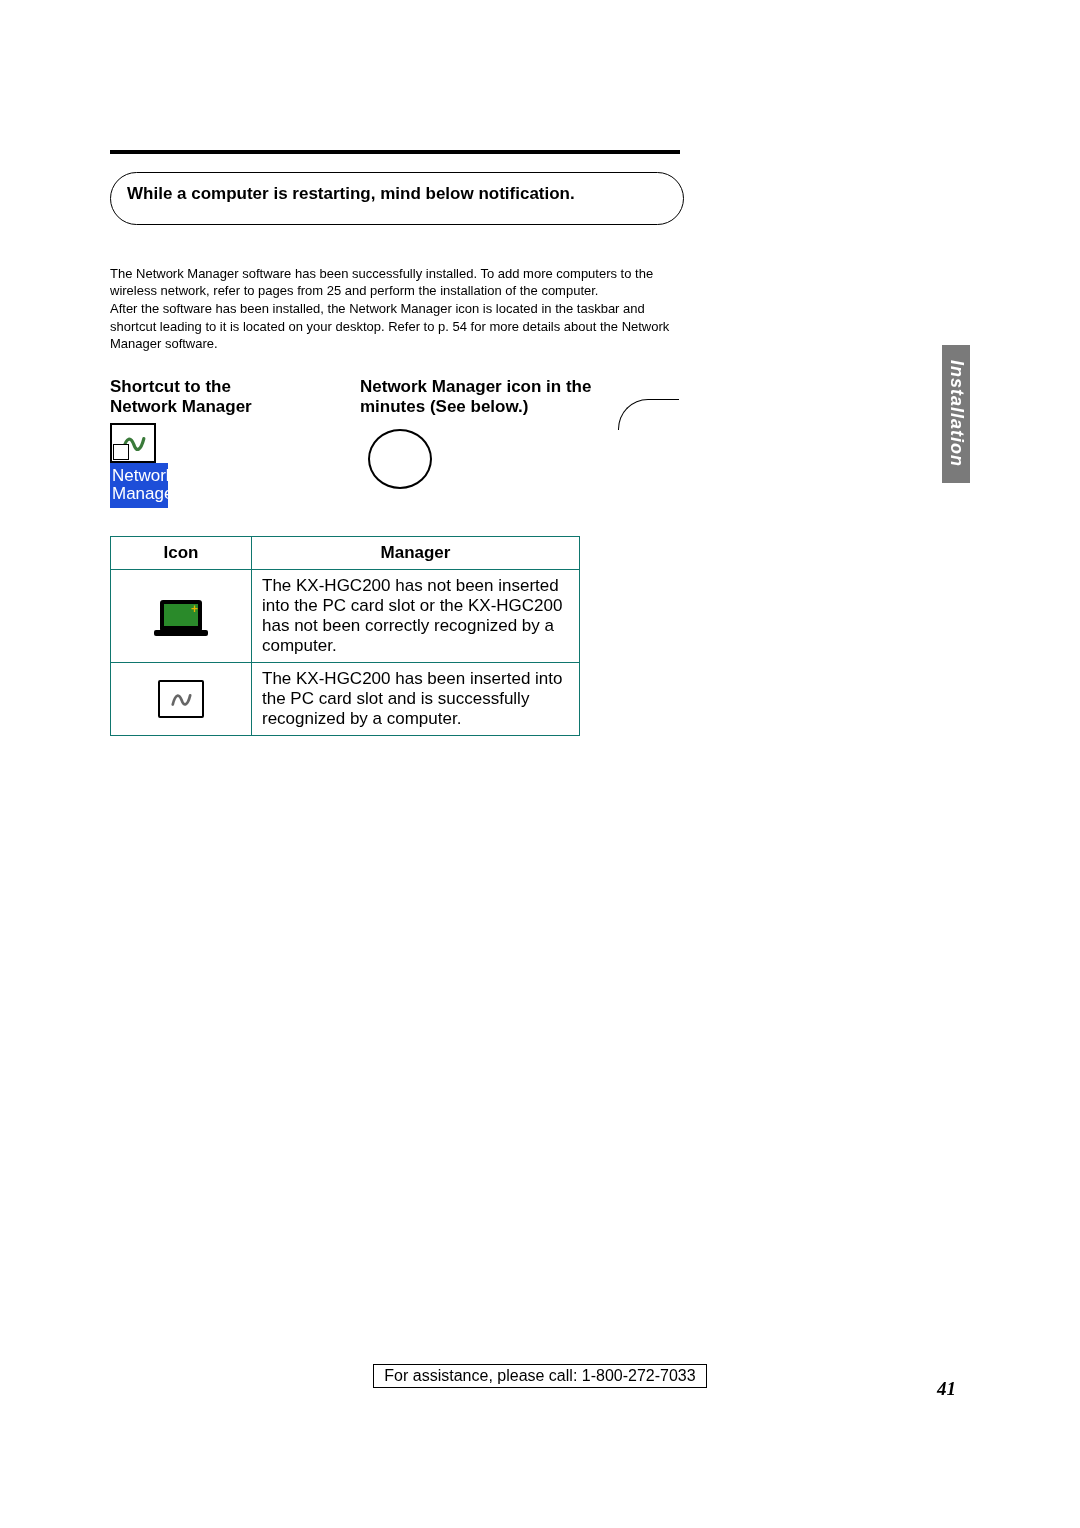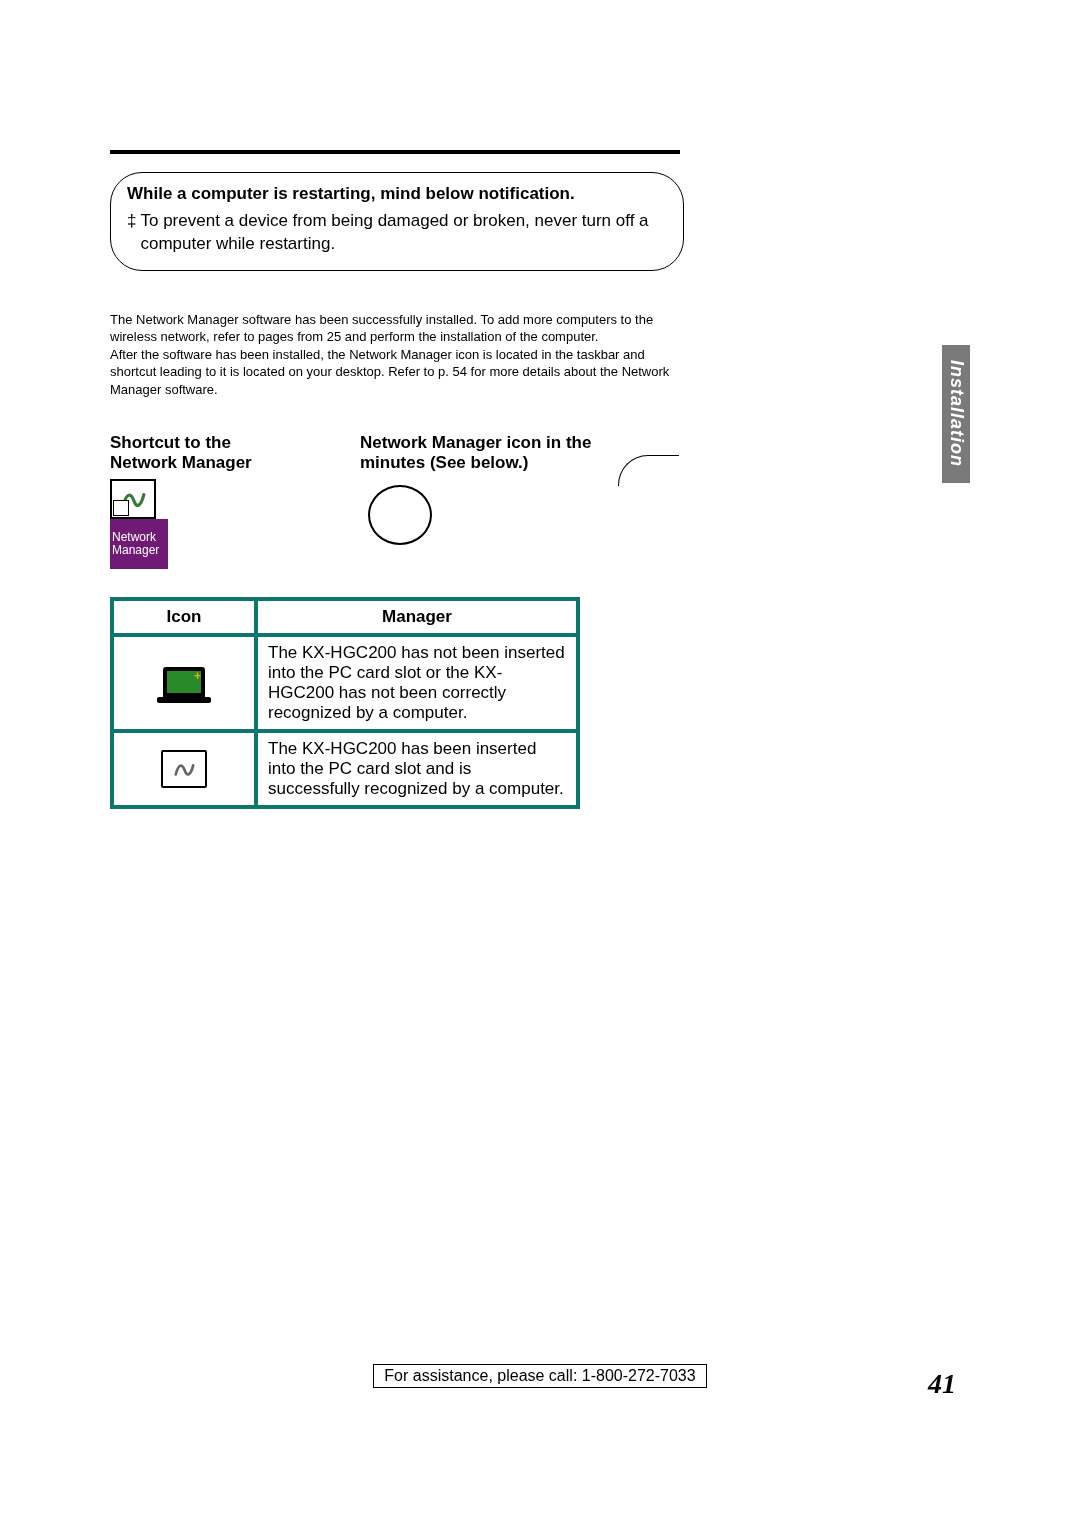--- a/index.html
+++ b/index.html
@@ -62,21 +62,21 @@
     text-orientation: mixed;
     display: flex;
     align-items: center;
     justify-content: center;
     letter-spacing: 1px;
   }
   .captions {
     display: flex;
     gap: 70px;
     width: 570px;
-    margin-top: 34px;
+    margin-top: 24px;
     font-size: 17px;
     font-weight: bold;
   }
   .captions .c1 { width: 180px; }
   .captions .c2 { width: 300px; }
 
   .icons-row {
     display: flex;
     align-items: flex-start;
     gap: 200px;
@@ -99,24 +99,24 @@
   .shortcut-icon .arrow {
     position: absolute;
     left: 1px;
     bottom: 1px;
     width: 14px;
     height: 14px;
     background: #fff;
     border: 1px solid #000;
   }
   .shortcut-label {
-    background: #701a75;
+    background: #1d4ed8;
     color: #fff;
-    font-size: 12px;
-    padding: 12px 2px;
+    font-size: 17px;
+    padding: 4px 2px;
     width: 54px;
     text-align: left;
     line-height: 1.1;
   }
   .circle {
     width: 60px;
     height: 56px;
     border: 2px solid #000;
     border-radius: 50%;
     margin-top: 6px;
@@ -132,21 +132,21 @@
     margin-top: -24px;
   }
 
   .status-table {
     width: 470px;
     border-collapse: collapse;
     margin-top: 28px;
     font-size: 17px;
   }
   .status-table th, .status-table td {
-    border: 4px solid #0f766e;
+    border: 1px solid #0f766e;
     padding: 6px 10px;
     vertical-align: middle;
   }
   .status-table th {
     font-weight: bold;
     text-align: center;
   }
   .status-table td.icon-cell {
     width: 120px;
     text-align: center;
@@ -202,35 +202,32 @@
     border: 1px solid #000;
     padding: 2px 10px;
     font-size: 16px;
   }
   .page-num {
     position: absolute;
     right: 124px;
     bottom: 128px;
     font-style: italic;
     font-weight: bold;
-    font-size: 28px;
+    font-size: 19px;
     font-family: "Times New Roman", serif;
   }
 </style>
 </head>
 <body>
 
 <div class="page">
   <div class="hr-top"></div>
 
   <div class="notice-box">
     <div class="title">While a computer is restarting, mind below notification.</div>
-    <div class="bullet">
-        <span>To prevent a device from being damaged or broken, never turn off a computer while restarting.</span>
-      </div>
   </div>
 
   <div class="side-tab">Installation</div>
 
   <div class="body-text" style="white-space: pre-line;">The Network Manager software has been successfully installed. To add more computers to the wireless network, refer to pages from 25 and perform the installation of the computer.
 After the software has been installed, the Network Manager icon is located in the taskbar and shortcut leading to it is located on your desktop. Refer to p. 54 for more details about the Network Manager software.</div>
 
   <div class="captions">
     <div class="c1">Shortcut to the Network Manager</div>
     <div class="c2">Network Manager icon in the minutes (See below.)</div>

